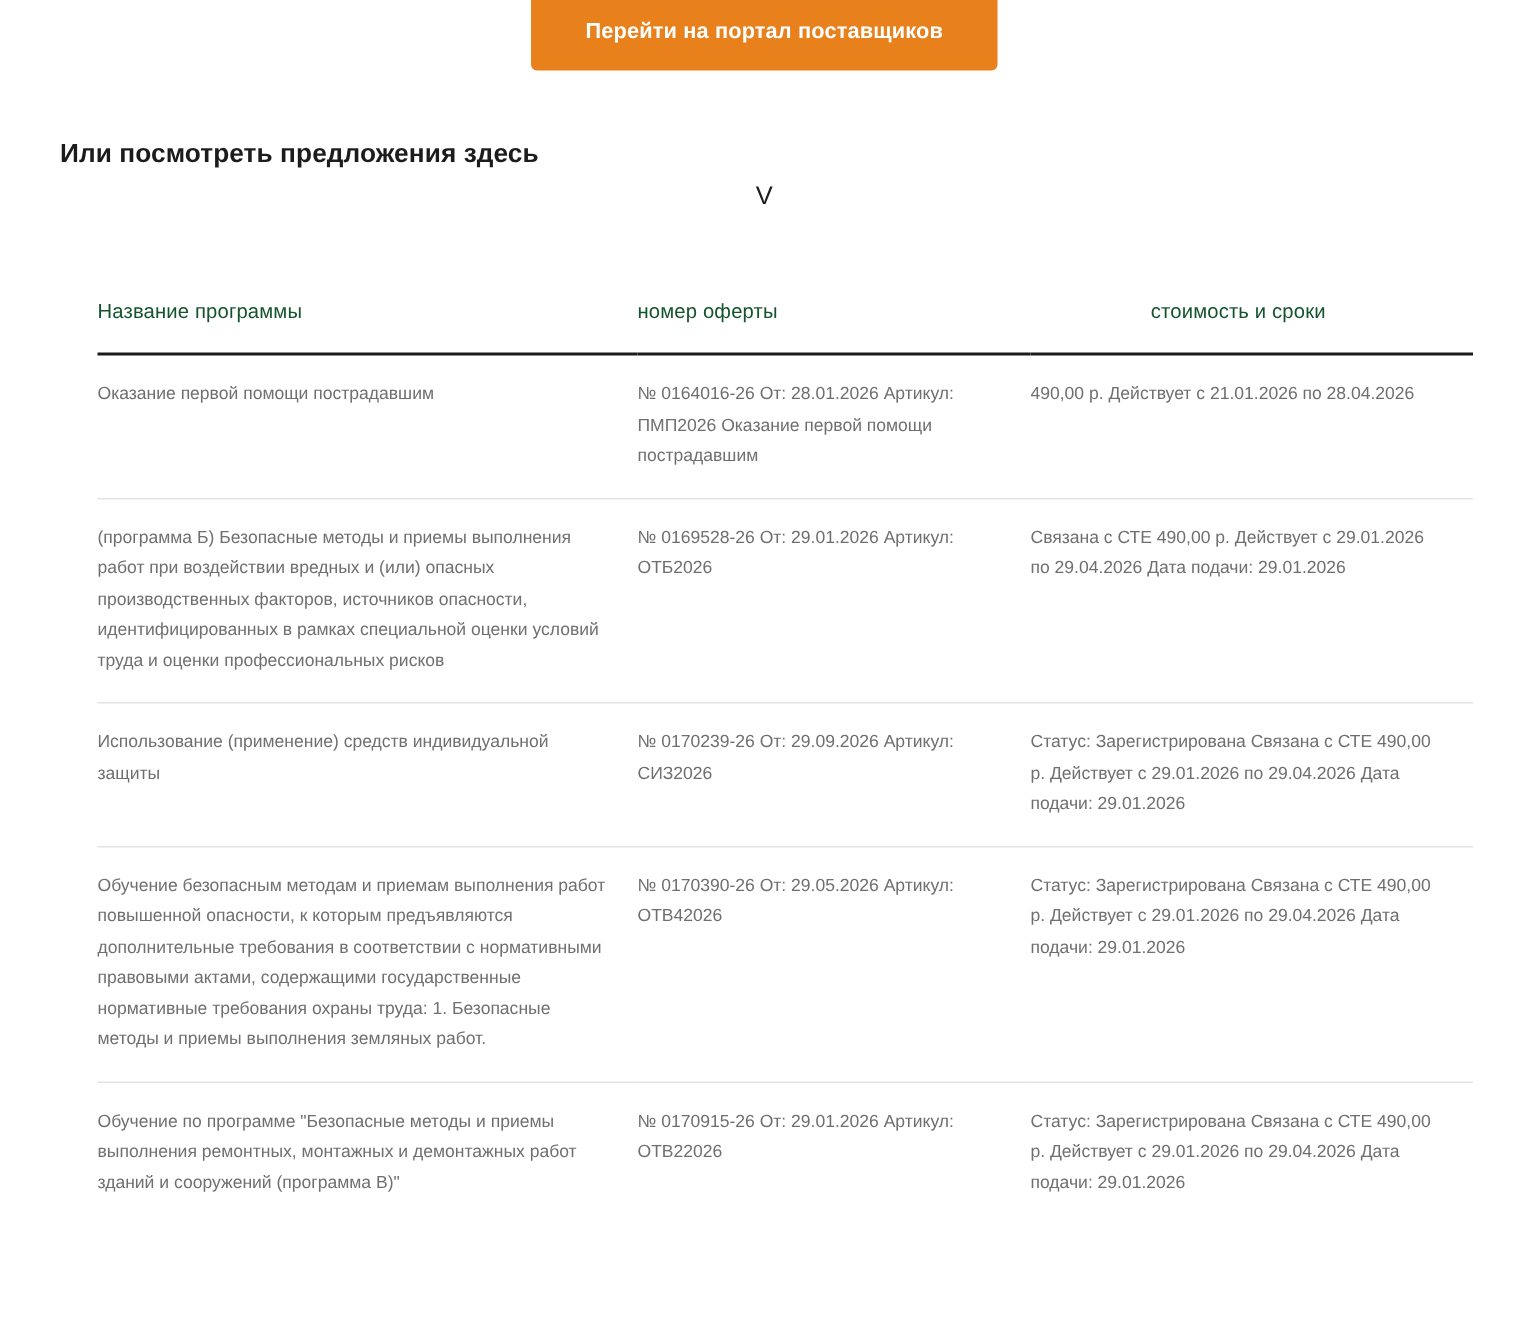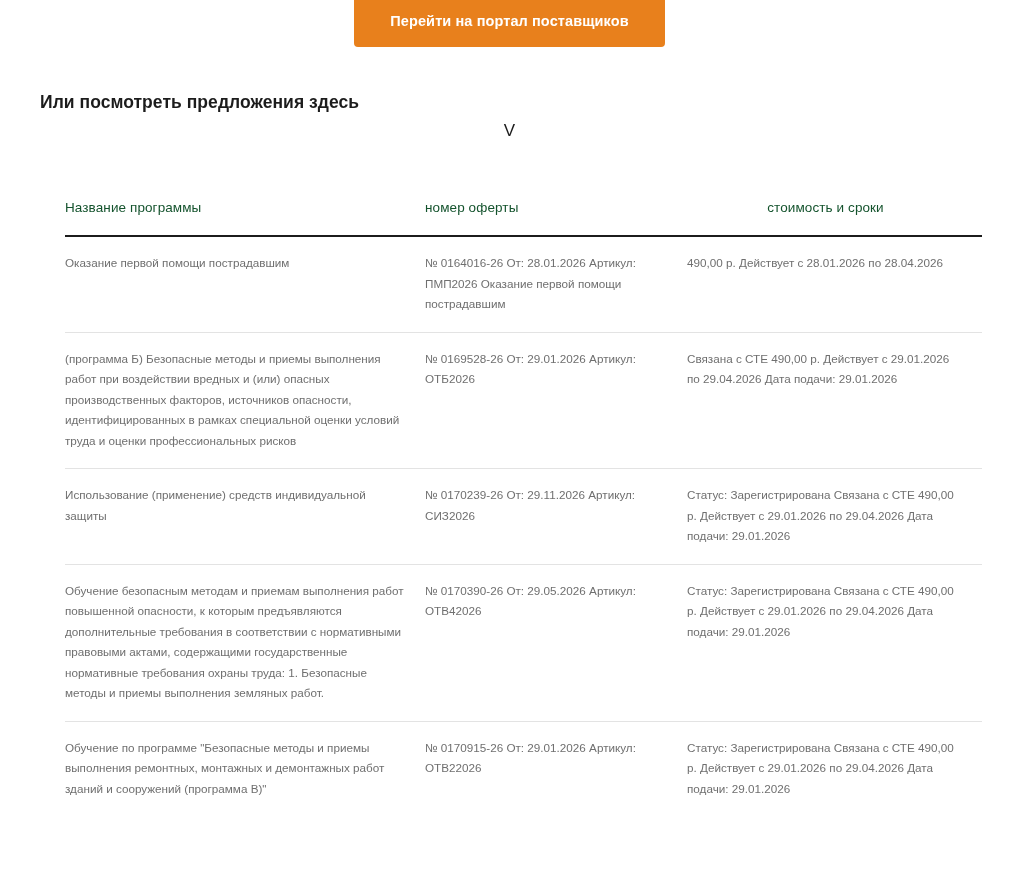--- a/index.html
+++ b/index.html
@@ -142,30 +142,30 @@
       <tr>
         <th class="h-name">Название программы</th>
         <th class="h-offer">номер оферты</th>
         <th class="h-price">стоимость и сроки</th>
       </tr>
     </thead>
     <tbody>
       <tr>
         <td class="cell-name">Оказание первой помощи пострадавшим</td>
         <td class="cell-offer">№ 0164016-26 От: 28.01.2026 Артикул: ПМП2026 Оказание первой помощи пострадавшим</td>
-        <td class="cell-price">490,00 р. Действует с 28.01.2026 по 28.04.2026</td>
+        <td class="cell-price">490,00 р. Действует с 21.01.2026 по 28.04.2026</td>
       </tr>
       <tr>
         <td class="cell-name">(программа Б) Безопасные методы и приемы выполнения работ при воздействии вредных и (или) опасных производственных факторов, источников опасности, идентифицированных в рамках специальной оценки условий труда и оценки профессиональных рисков</td>
         <td class="cell-offer">№ 0169528-26 От: 29.01.2026 Артикул: ОТБ2026</td>
         <td class="cell-price">Связана с СТЕ 490,00 р. Действует с 29.01.2026 по 29.04.2026 Дата подачи: 29.01.2026</td>
       </tr>
       <tr>
         <td class="cell-name">Использование (применение) средств индивидуальной защиты</td>
-        <td class="cell-offer">№ 0170239-26 От: 29.11.2026 Артикул: СИЗ2026</td>
+        <td class="cell-offer">№ 0170239-26 От: 29.09.2026 Артикул: СИЗ2026</td>
         <td class="cell-price">Статус: Зарегистрирована Связана с СТЕ 490,00 р. Действует с 29.01.2026 по 29.04.2026 Дата подачи: 29.01.2026</td>
       </tr>
       <tr>
         <td class="cell-name">Обучение безопасным методам и приемам выполнения работ повышенной опасности, к которым предъявляются дополнительные требования в соответствии с нормативными правовыми актами, содержащими государственные нормативные требования охраны труда: 1. Безопасные методы и приемы выполнения земляных работ.</td>
         <td class="cell-offer">№ 0170390-26 От: 29.05.2026 Артикул: ОТВ42026</td>
         <td class="cell-price">Статус: Зарегистрирована Связана с СТЕ 490,00 р. Действует с 29.01.2026 по 29.04.2026 Дата подачи: 29.01.2026</td>
       </tr>
       <tr>
         <td class="cell-name">Обучение по программе "Безопасные методы и приемы выполнения ремонтных, монтажных и демонтажных работ зданий и сооружений (программа В)"</td>
         <td class="cell-offer">№ 0170915-26 От: 29.01.2026 Артикул: ОТВ22026</td>

